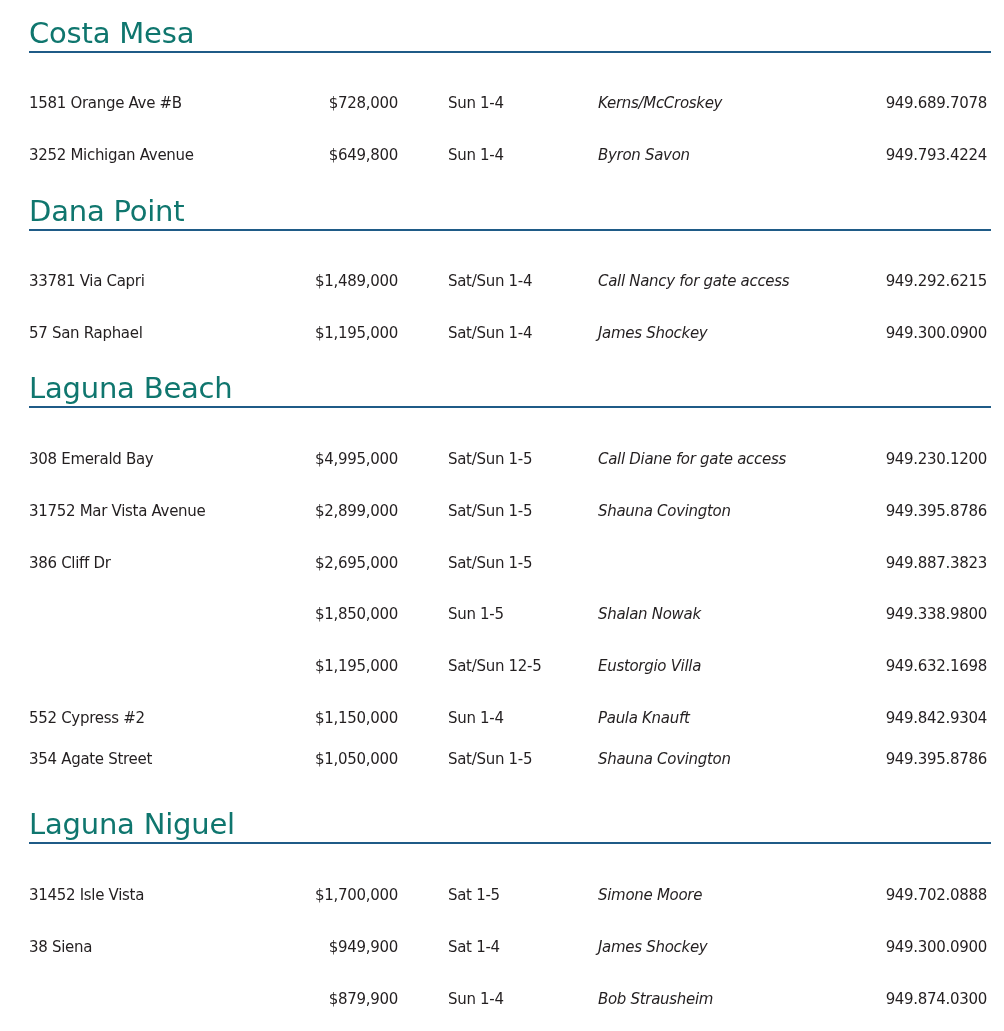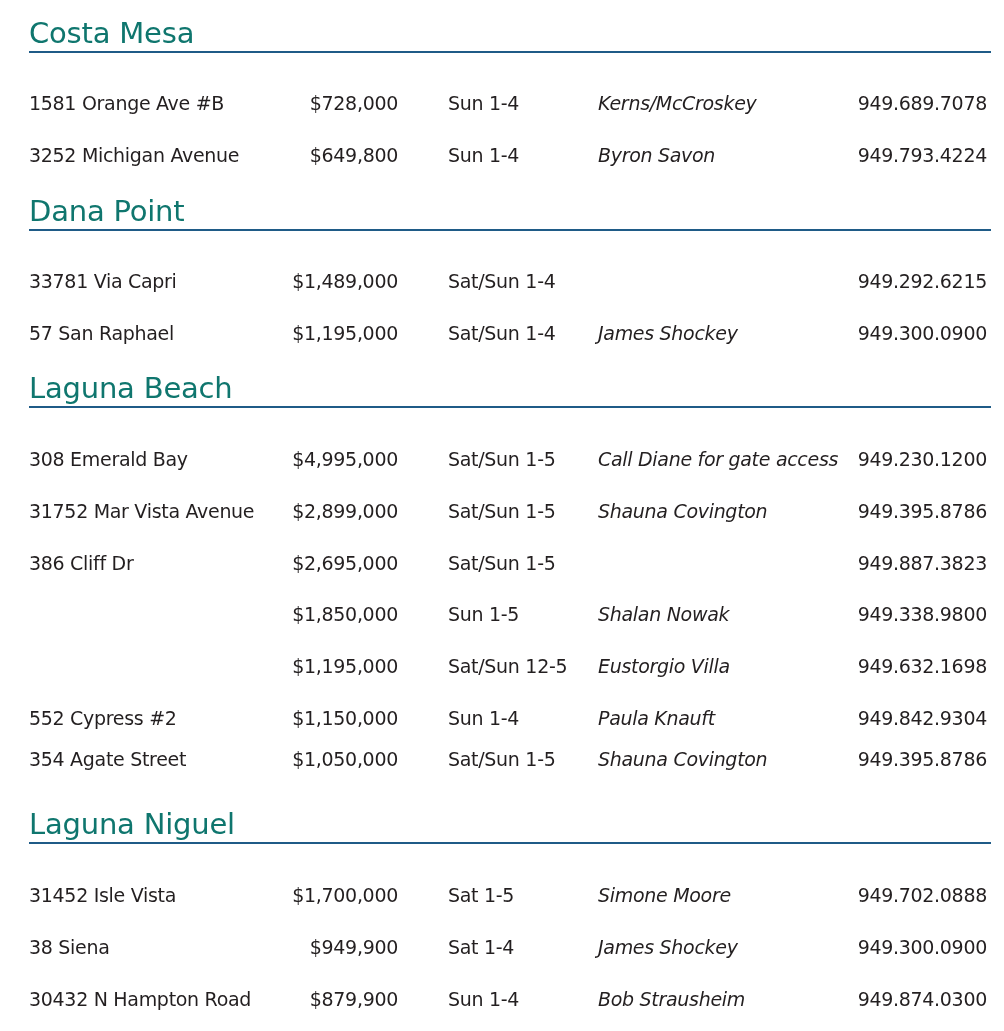--- a/index.html
+++ b/index.html
@@ -36,21 +36,21 @@
       margin-top: 1px;
     }
     .rows {
       position: relative;
     }
     .row {
       position: absolute;
       left: 0;
       width: 962px;
       height: 26px;
-      font-size: 19px;
+      font-size: 15px;
       line-height: 26px;
       white-space: nowrap;
       letter-spacing: -0.3px;
     }
     .row span {
       position: absolute;
       top: 0;
     }
     .c-addr { left: 0; }
     .c-price { right: 593px; text-align: right; }
@@ -83,20 +83,21 @@
 </div>
 
 <div class="section" style="top:194px;">
   <h2 class="section-title">Dana Point</h2>
   <div class="section-rule" style="background: rgb(31, 91, 135);"></div>
   <div class="rows">
     <div class="row" style="top:37px;">
       <span class="c-addr">33781 Via Capri</span>
       <span class="c-price">$1,489,000</span>
       <span class="c-time">Sat/Sun 1-4</span>
+      <span class="c-contact">Call Nancy for gate access</span>
       <span class="c-phone">949.292.6215</span>
     </div>
     <div class="row" style="top:89px;">
       <span class="c-addr">57 San Raphael</span>
       <span class="c-price">$1,195,000</span>
       <span class="c-time">Sat/Sun 1-4</span>
       <span class="c-contact">James Shockey</span>
       <span class="c-phone">949.300.0900</span>
     </div>
   </div>
@@ -167,20 +168,19 @@
       <span class="c-phone">949.702.0888</span>
     </div>
     <div class="row" style="top:90px;">
       <span class="c-addr">38 Siena</span>
       <span class="c-price">$949,900</span>
       <span class="c-time">Sat 1-4</span>
       <span class="c-contact">James Shockey</span>
       <span class="c-phone">949.300.0900</span>
     </div>
     <div class="row" style="top:142px;">
-      <span class="c-addr">30432 N Hampton Road</span>
       <span class="c-price">$879,900</span>
       <span class="c-time">Sun 1-4</span>
       <span class="c-contact">Bob Strausheim</span>
       <span class="c-phone">949.874.0300</span>
     </div>
   </div>
 </div>
 
 </body></html>

